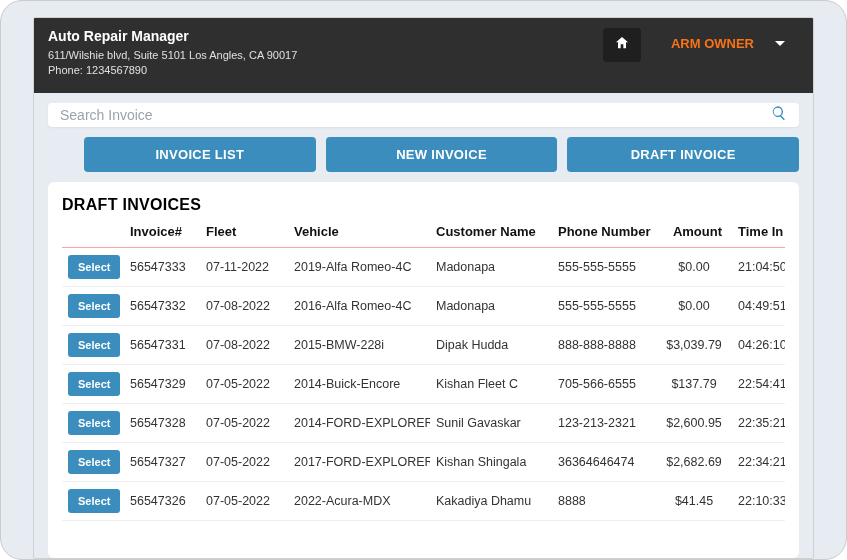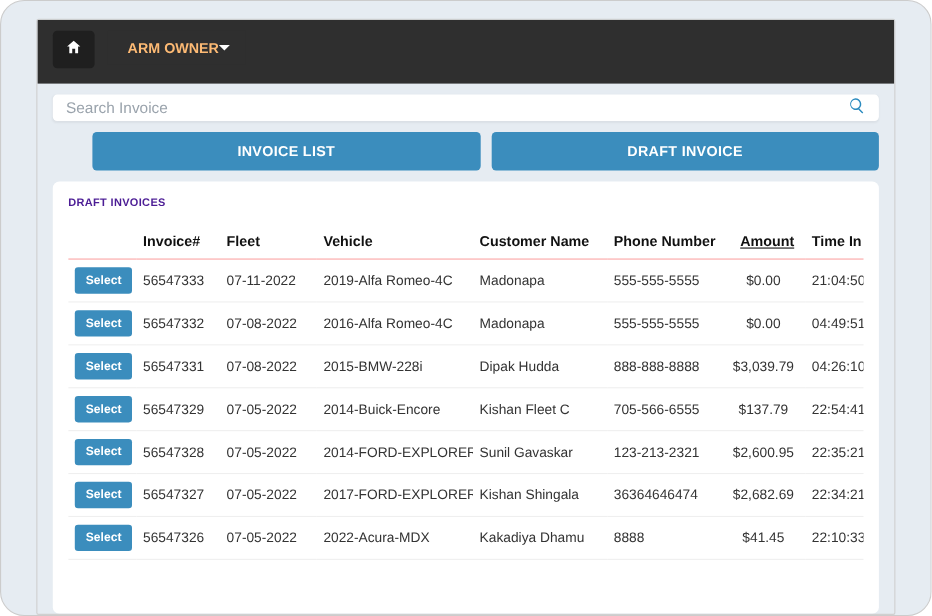--- a/index.html
+++ b/index.html
@@ -60,26 +60,26 @@
     height: 34px;
     border-radius: 4px;
     display: flex;
     align-items: center;
     justify-content: center;
     cursor: pointer;
   }
   .home-btn svg { width: 16px; height: 16px; fill: #fff; }
   .user-menu {
     background: #2f2f2f;
-    color: #fdba74;
+    color: #f97316;
     font-weight: bold;
     font-size: 13px;
     display: flex;
     align-items: center;
-    gap: 0;
+    gap: 21px;
     padding: 8px 14px 8px 18px;
     cursor: pointer;
     justify-content: flex-end;
   }
   .user-menu .caret {
     width: 0; height: 0;
     border-left: 5px solid transparent;
     border-right: 5px solid transparent;
     border-top: 5px solid #fff;
   }
@@ -130,24 +130,24 @@
   .card {
     background: #fff;
     border-radius: 6px;
     padding: 14px 14px 0 14px;
     flex: 1;
     overflow: hidden;
     display: flex;
     flex-direction: column;
   }
   .card-title {
-    color: #4c1d95;
-    font-weight: bold;
-    font-size: 10px;
-    margin-bottom: 14px;
+    color: #000000;
+    font-weight: bold;
+    font-size: 16px;
+    margin-bottom: 2px;
     letter-spacing: 0.3px;
   }
   .table-wrap {
     overflow: hidden;
     flex: 1;
   }
   table {
     border-collapse: collapse;
     width: 100%;
     table-layout: fixed;
@@ -164,21 +164,21 @@
   }
   td {
     font-size: 12.5px;
     color: #333;
     padding: 7px 6px;
     border-bottom: 1px solid #efefef;
     white-space: nowrap;
     overflow: hidden;
   }
   td.amt { text-align: center; padding-right: 10px; }
-  th.amt { text-align: right; padding-right: 10px; text-decoration: underline; }
+  th.amt { text-align: right; padding-right: 10px; }
   .select-btn {
     background: #3b8dbd;
     color: #fff;
     font-size: 11px;
     font-weight: bold;
     padding: 6px 10px;
     border-radius: 3px;
     text-align: center;
     cursor: pointer;
     display: inline-block;
@@ -192,20 +192,25 @@
   col.c-amt { width: 72px; }
   col.c-time { width: 58px; }
 </style>
 </head>
 <body>
 
 <div class="frame">
   <div class="inner">
 
     <div class="topbar">
+      <div class="brand">
+        <div class="brand-title">Auto Repair Manager</div>
+        <div class="brand-sub">611/Wilshie blvd, Suite 5101 Los Angles, CA 90017</div>
+        <div class="brand-sub">Phone: 1234567890</div>
+      </div>
       <div class="home-btn">
         <span>
           <svg viewBox="0 0 24 24">
               <path d="M12 3l9 8h-3v9h-4v-6H10v6H6v-9H3z"></path>
             </svg>
         </span>
       </div>
       <div class="user-menu">
         <span>ARM OWNER</span>
         <span class="caret"></span>
@@ -218,20 +223,21 @@
         <input class="search-input" type="text" placeholder="Search Invoice" style="">
         <span class="search-icon">
           <svg viewBox="0 0 24 24">
               <path d="M10 2a8 8 0 015.3 13.9l5.4 5.4-1.4 1.4-5.4-5.4A8 8 0 1110 2zm0 2a6 6 0 100 12 6 6 0 000-12z"></path>
             </svg>
         </span>
       </div>
 
       <div class="tab-row">
         <div class="tab-btn">INVOICE LIST</div>
+        <div class="tab-btn">NEW INVOICE</div>
         <div class="tab-btn">DRAFT INVOICE</div>
       </div>
 
       <div class="card">
         <div class="card-title">DRAFT INVOICES</div>
         <div class="table-wrap">
           <table>
             <colgroup>
               <col class="c-sel">
                 <col class="c-inv">

